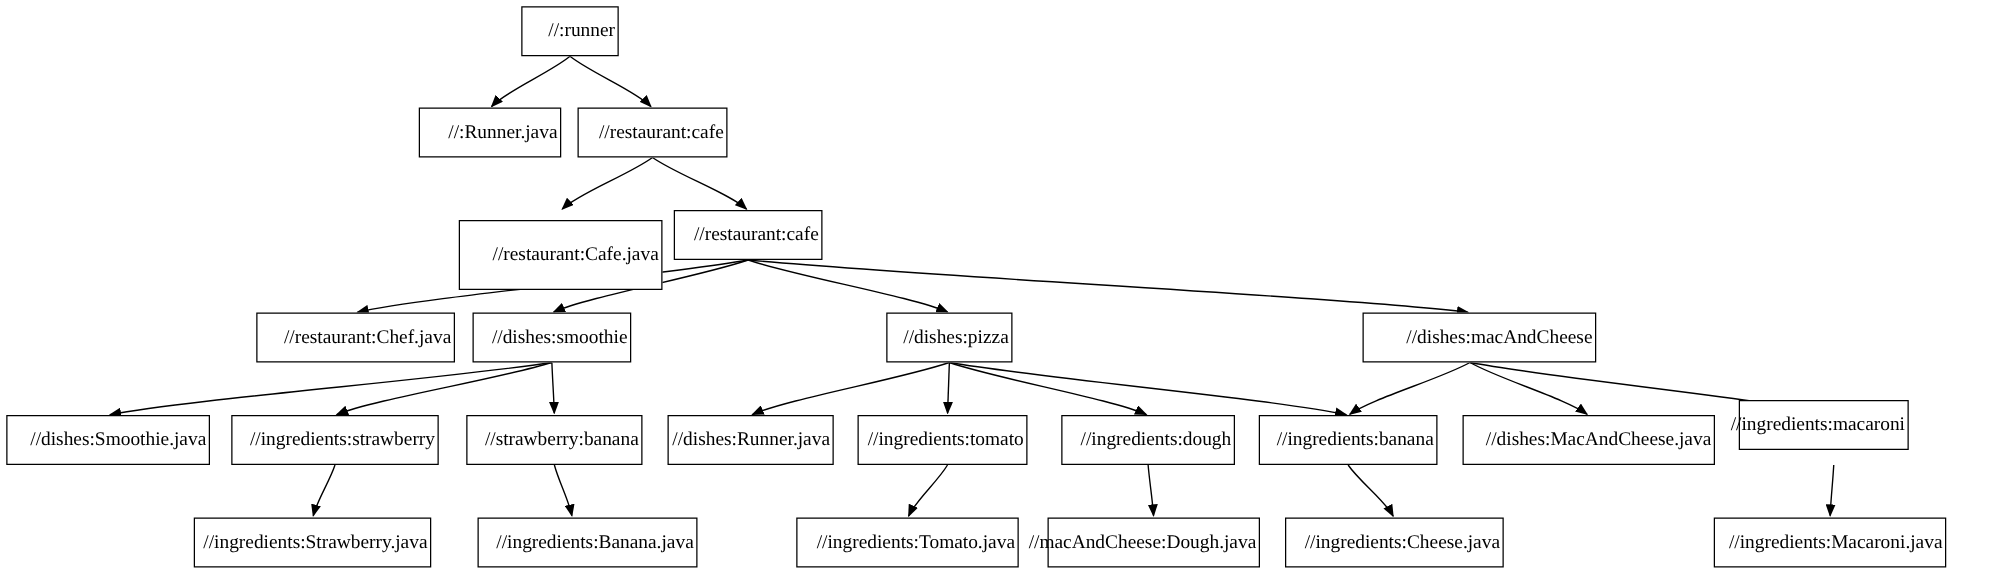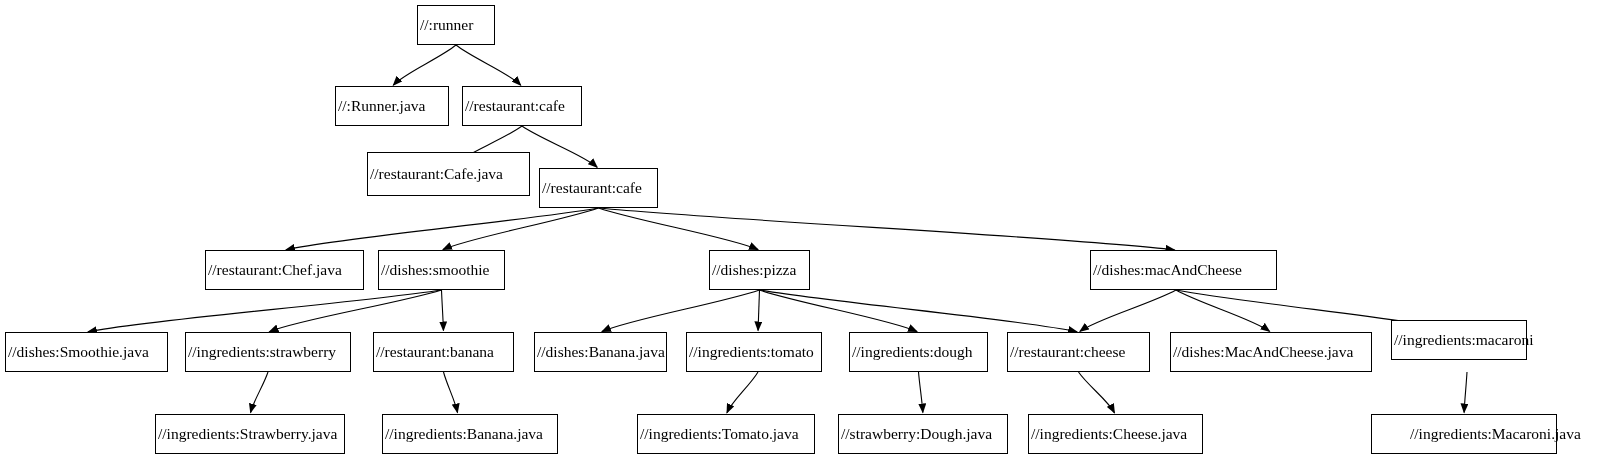--- a/index.html
+++ b/index.html
@@ -23,21 +23,21 @@
     height: 468px;
     pointer-events: none;
   }
   .node {
     position: absolute;
     box-sizing: border-box;
     border: 1px solid #000000;
     background: #ffffff;
     display: flex;
     align-items: center;
-    justify-content: flex-start;
+    justify-content: flex-end;
     font-size: 15.5px;
     line-height: 1;
     color: #000000;
     white-space: nowrap;
     height: 40px;
     z-index: 2;
   }
   .node-label {
     display: block;
     padding: 0 2px;
@@ -83,21 +83,21 @@
   <div id="nodes">
       <div class="node" style="left: 417px; top: 5px; width: 78px; height: 40px;">
         <span class="node-label">//:runner</span>
       </div>
       <div class="node" style="left: 335px; top: 86px; width: 114px; height: 40px;">
         <span class="node-label">//:Runner.java</span>
       </div>
       <div class="node" style="left: 462px; top: 86px; width: 120px; height: 40px;">
         <span class="node-label">//restaurant:cafe</span>
       </div>
-      <div class="node" style="left: 367px; top: 152px; width: 163px; height: 44px;">
+      <div class="node" style="left: 367px; top: 176px; width: 163px; height: 56px;">
         <span class="node-label">//restaurant:Cafe.java</span>
       </div>
       <div class="node" style="left: 539px; top: 168px; width: 119px; height: 40px;">
         <span class="node-label">//restaurant:cafe</span>
       </div>
       <div class="node" style="left: 205px; top: 250px; width: 159px; height: 40px;">
         <span class="node-label">//restaurant:Chef.java</span>
       </div>
       <div class="node" style="left: 378px; top: 250px; width: 127px; height: 40px;">
         <span class="node-label">//dishes:smoothie</span>
@@ -108,51 +108,51 @@
       <div class="node" style="left: 1090px; top: 250px; width: 187px; height: 40px;">
         <span class="node-label">//dishes:macAndCheese</span>
       </div>
       <div class="node" style="left: 5px; top: 332px; width: 163px; height: 40px;">
         <span class="node-label">//dishes:Smoothie.java</span>
       </div>
       <div class="node" style="left: 185px; top: 332px; width: 166px; height: 40px;">
         <span class="node-label">//ingredients:strawberry</span>
       </div>
       <div class="node" style="left: 373px; top: 332px; width: 141px; height: 40px;">
-        <span class="node-label">//restaurant:banana</span>
+        <span class="node-label">//strawberry:banana</span>
       </div>
       <div class="node" style="left: 534px; top: 332px; width: 133px; height: 40px;">
-        <span class="node-label">//dishes:Banana.java</span>
+        <span class="node-label">//dishes:Runner.java</span>
       </div>
       <div class="node" style="left: 686px; top: 332px; width: 136px; height: 40px;">
         <span class="node-label">//ingredients:tomato</span>
       </div>
       <div class="node" style="left: 849px; top: 332px; width: 139px; height: 40px;">
         <span class="node-label">//ingredients:dough</span>
       </div>
       <div class="node" style="left: 1007px; top: 332px; width: 143px; height: 40px;">
-        <span class="node-label">//restaurant:cheese</span>
+        <span class="node-label">//ingredients:banana</span>
       </div>
       <div class="node" style="left: 1170px; top: 332px; width: 202px; height: 40px;">
         <span class="node-label">//dishes:MacAndCheese.java</span>
       </div>
       <div class="node" style="left: 1391px; top: 320px; width: 136px; height: 40px;">
         <span class="node-label">//ingredients:macaroni</span>
       </div>
       <div class="node" style="left: 155px; top: 414px; width: 190px; height: 40px;">
         <span class="node-label">//ingredients:Strawberry.java</span>
       </div>
       <div class="node" style="left: 370px; top: 414px; width: 176px; height: 40px; margin-left: 12px;">
         <span class="node-label">//ingredients:Banana.java</span>
       </div>
       <div class="node" style="left: 637px; top: 414px; width: 178px; height: 40px;">
         <span class="node-label">//ingredients:Tomato.java</span>
       </div>
       <div class="node" style="left: 838px; top: 414px; width: 170px; height: 40px;">
-        <span class="node-label">//strawberry:Dough.java</span>
+        <span class="node-label">//macAndCheese:Dough.java</span>
       </div>
       <div class="node" style="left: 1028px; top: 414px; width: 175px; height: 40px;">
         <span class="node-label">//ingredients:Cheese.java</span>
       </div>
       <div class="node" style="left: 1371px; top: 414px; width: 186px; height: 40px; padding-left: 36px;">
         <span class="node-label">//ingredients:Macaroni.java</span>
       </div>
     </div>
 </div>
 

